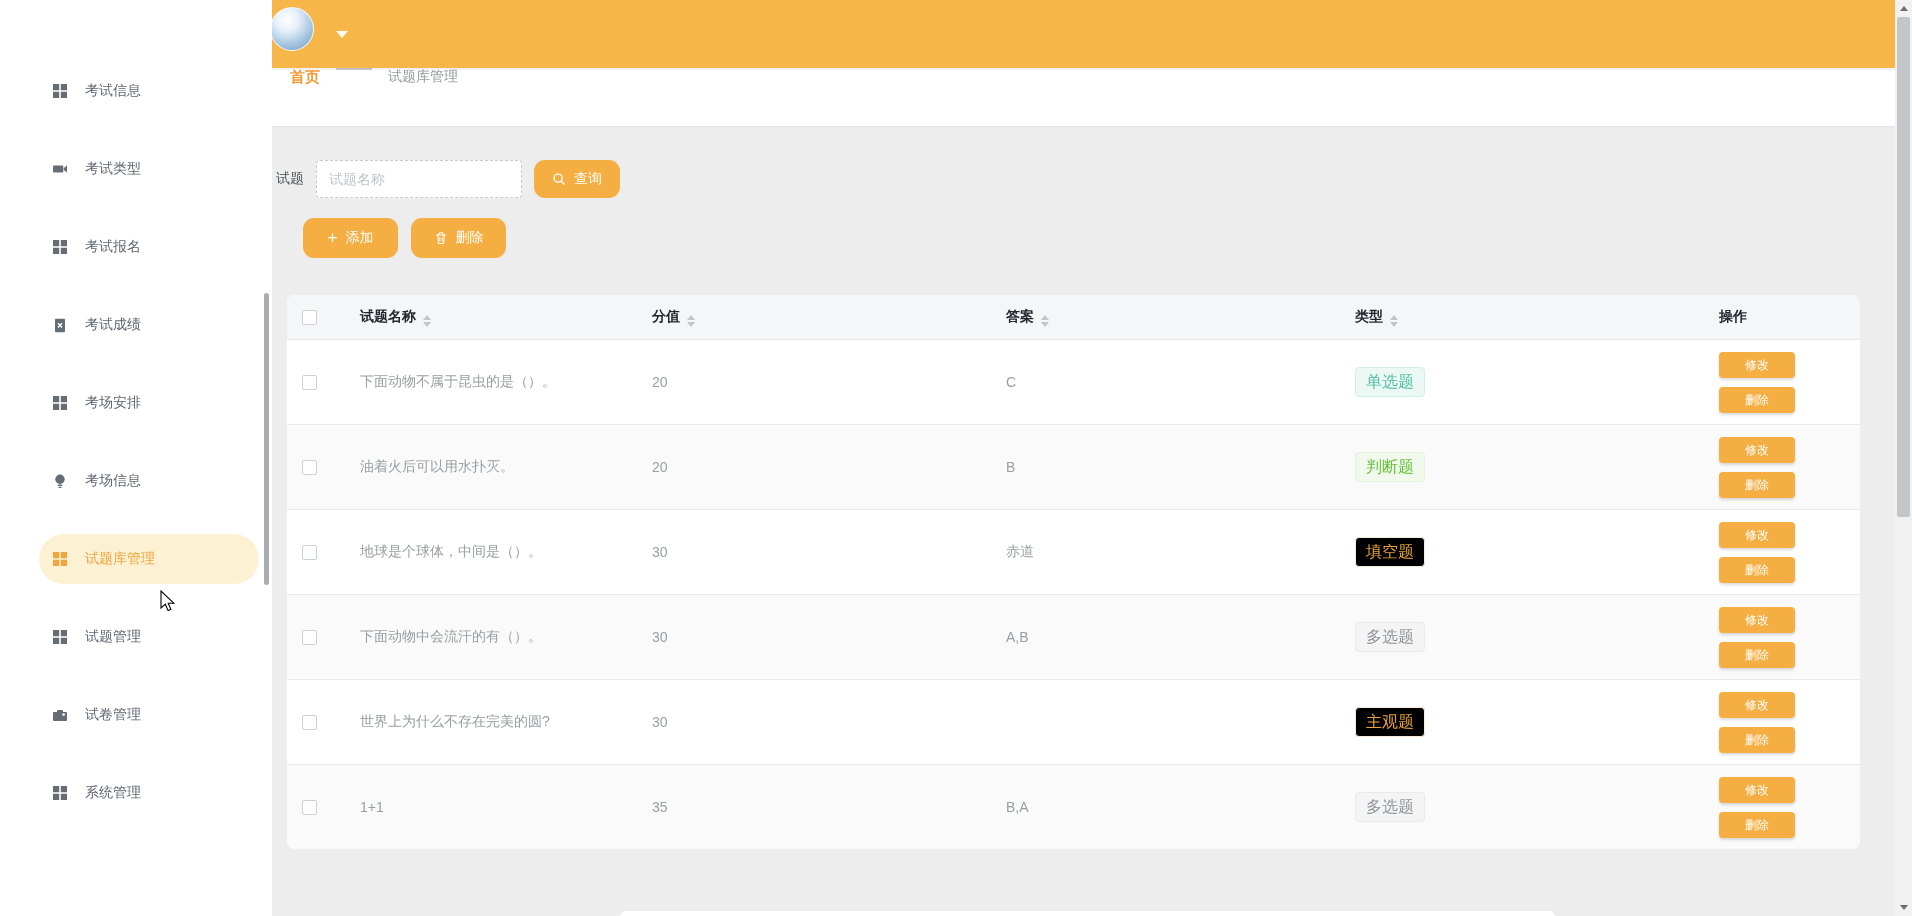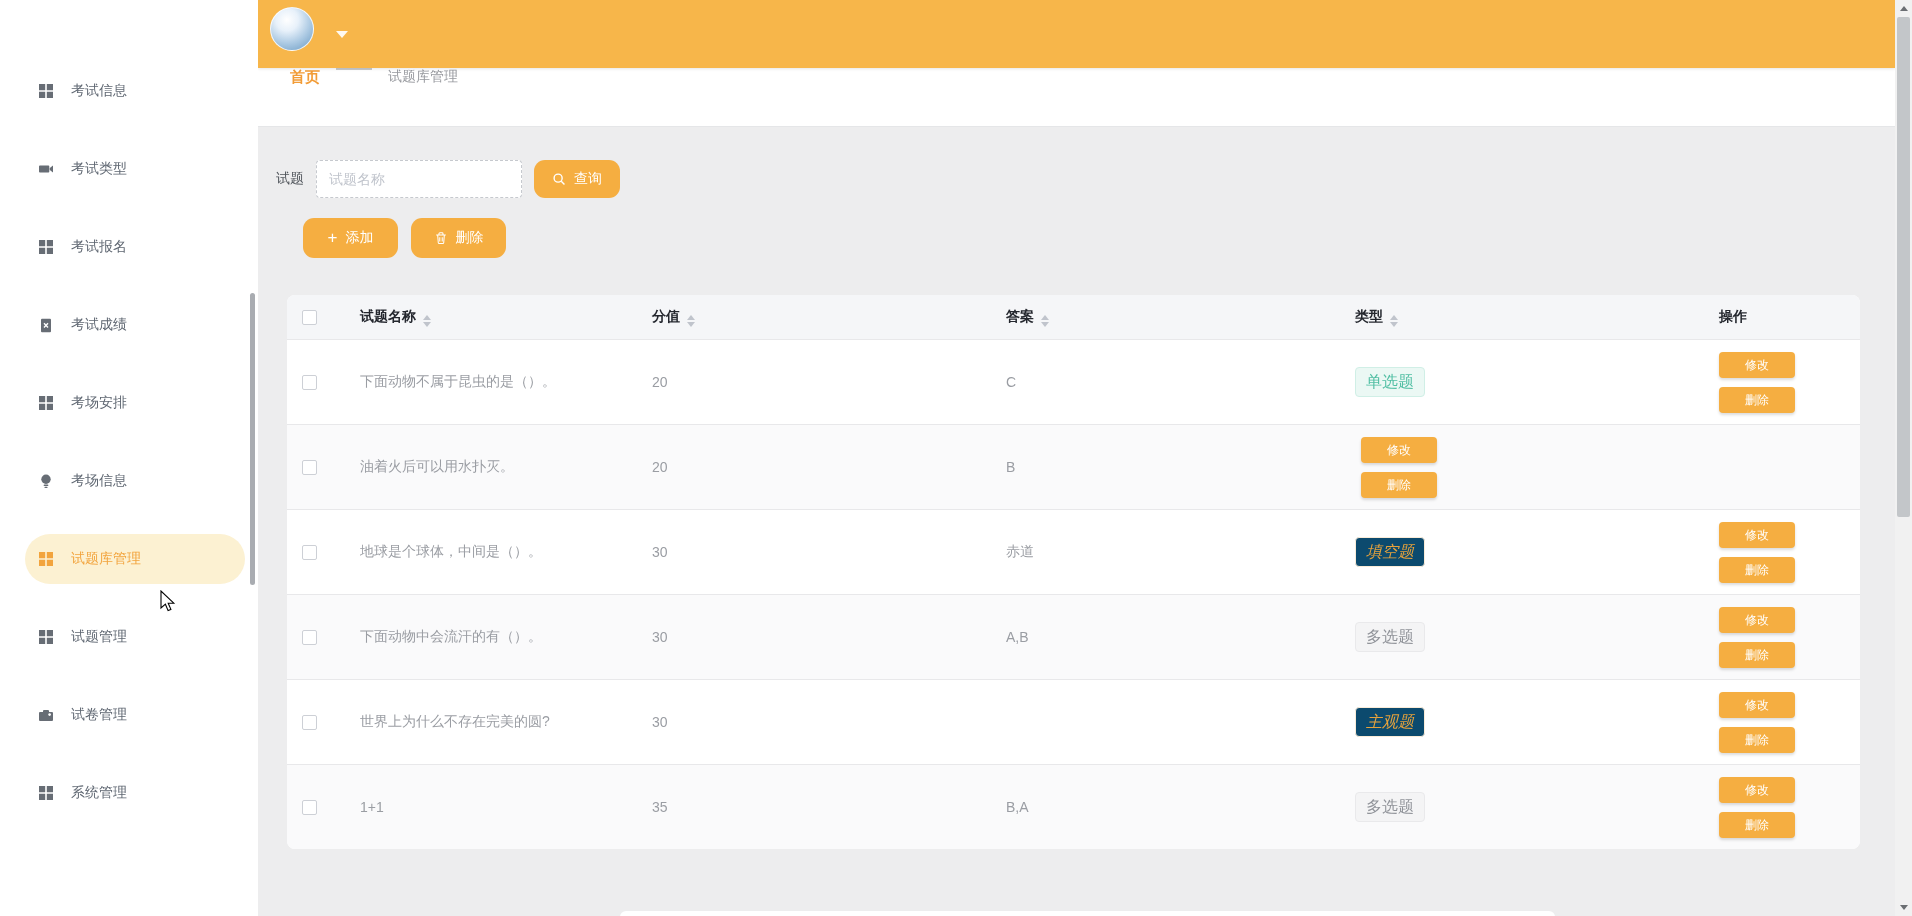--- a/index.html
+++ b/index.html
@@ -5,21 +5,21 @@
   * { margin:0; padding:0; box-sizing:border-box; }
   html,body { width:1912px; height:916px; overflow:hidden; }
   body {
     position:relative;
     font-family:"Liberation Sans","DejaVu Sans",sans-serif;
     background:#ffffff;
     -webkit-font-smoothing:antialiased;
   }
 
   
-  .sidebar { position:absolute; left:0; top:0; width:258px; height:916px; background:#fff; z-index:3; }
+  .sidebar { position:absolute; left:14px; top:0; width:258px; height:916px; background:#fff; z-index:3; }
   .side-list { padding-top:66px; }
   .side-item {
     display:flex; align-items:center; gap:17px;
     height:50px; margin:0 13px 28px 25px; padding-left:13px;
     border-radius:25px; color:#5f6772; font-size:14px; cursor:pointer;
   }
   .side-item .icn { width:16px; height:16px; color:#676d75; flex:0 0 16px; }
   .side-item .icn svg { width:16px; height:16px; display:block; }
   .side-item.active { background:#FCF1D2; color:#F2A43D; }
   .side-item.active .icn { color:#F2A43D; }
@@ -81,21 +81,21 @@
   .c-type { padding-left:12px; }
   .c-act { padding-left:18px; }
   .checkbox { width:15px; height:15px; border:1px solid #CDD0D6; border-radius:2px; background:#fff; cursor:pointer; }
   .sort { display:inline-flex; flex-direction:column; gap:2px; margin-left:7px; vertical-align:1px; cursor:pointer; }
   .sort .up { width:0; height:0; border-left:4px solid transparent; border-right:4px solid transparent; border-bottom:5px solid #C0C4CC; }
   .sort .dn { width:0; height:0; border-left:4px solid transparent; border-right:4px solid transparent; border-top:5px solid #C0C4CC; }
 
   .tag { display:inline-block; padding:5px 10px; font-size:16px; border-radius:4px; border:1px solid; line-height:1.1; }
   .tag-teal    { color:#52BFA4; background:#EBF8F4; border-color:#D0EFE6; }
   .tag-success { color:#67C23A; background:#F0F9EB; border-color:#E1F3D8; }
-  .tag-warning { color:#E6A23C; background:#0c4a6e; border-color:#FAECD8;font-style:italic; }
+  .tag-warning { color:#E6A23C; background:#000000; border-color:#FAECD8; }
   .tag-info    { color:#909399; background:#F4F4F5; border-color:#E9E9EB; }
 
   .mini-btn {
     display:block; width:76px; height:26px; line-height:26px; 
     background:#F5AE41; color:#fff; font-size:12px; border:none; border-radius:4px;
     cursor:pointer; box-shadow:0 2px 3px rgba(0,0,0,.14); font-family:inherit; padding:0;
   }
   .mini-btn + .mini-btn { margin-top:9px; }
 
   
@@ -300,20 +300,21 @@
         </div>
       </div>
 
       <div class="t-row striped">
         <div class="c-check">
             <div class="checkbox"></div>
           </div>
         <div class="c-name">油着火后可以用水扑灭。</div>
         <div class="c-score">20</div>
         <div class="c-answer">B</div>
+        <div class="c-type"><span class="tag tag-success">判断题</span></div>
         <div class="c-act">
           <button class="mini-btn">修改</button>
           <button class="mini-btn">删除</button>
         </div>
       </div>
 
       <div class="t-row">
         <div class="c-check">
             <div class="checkbox"></div>
           </div>

